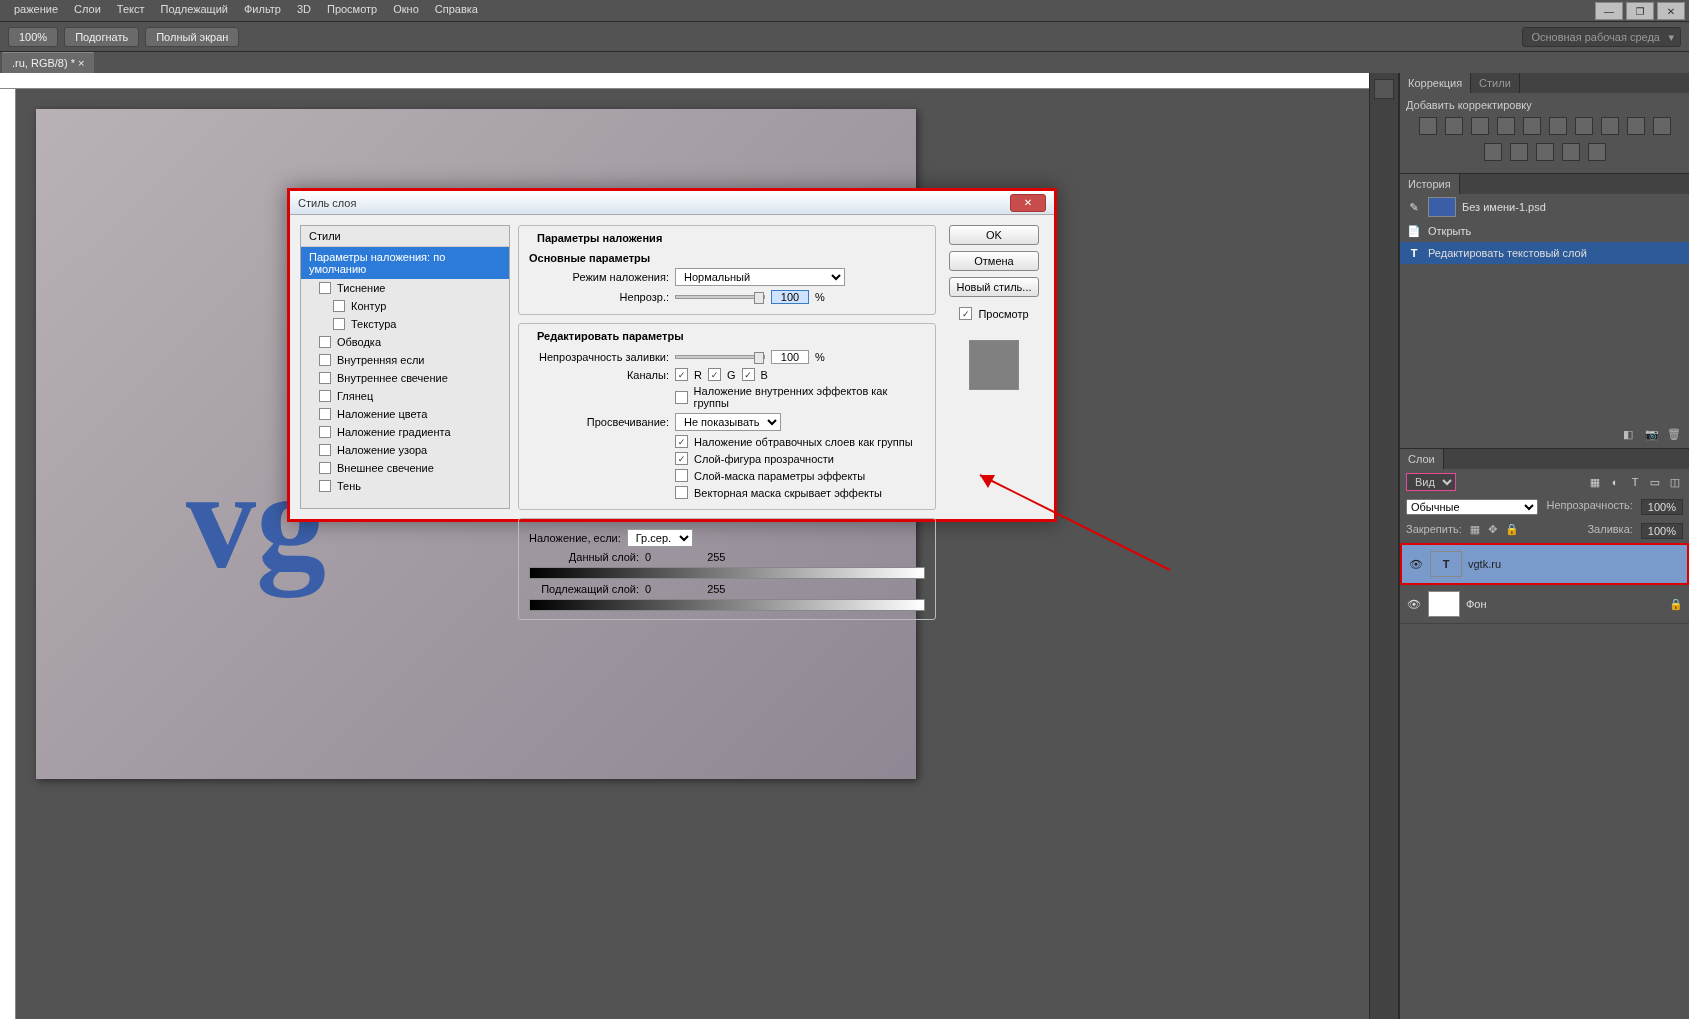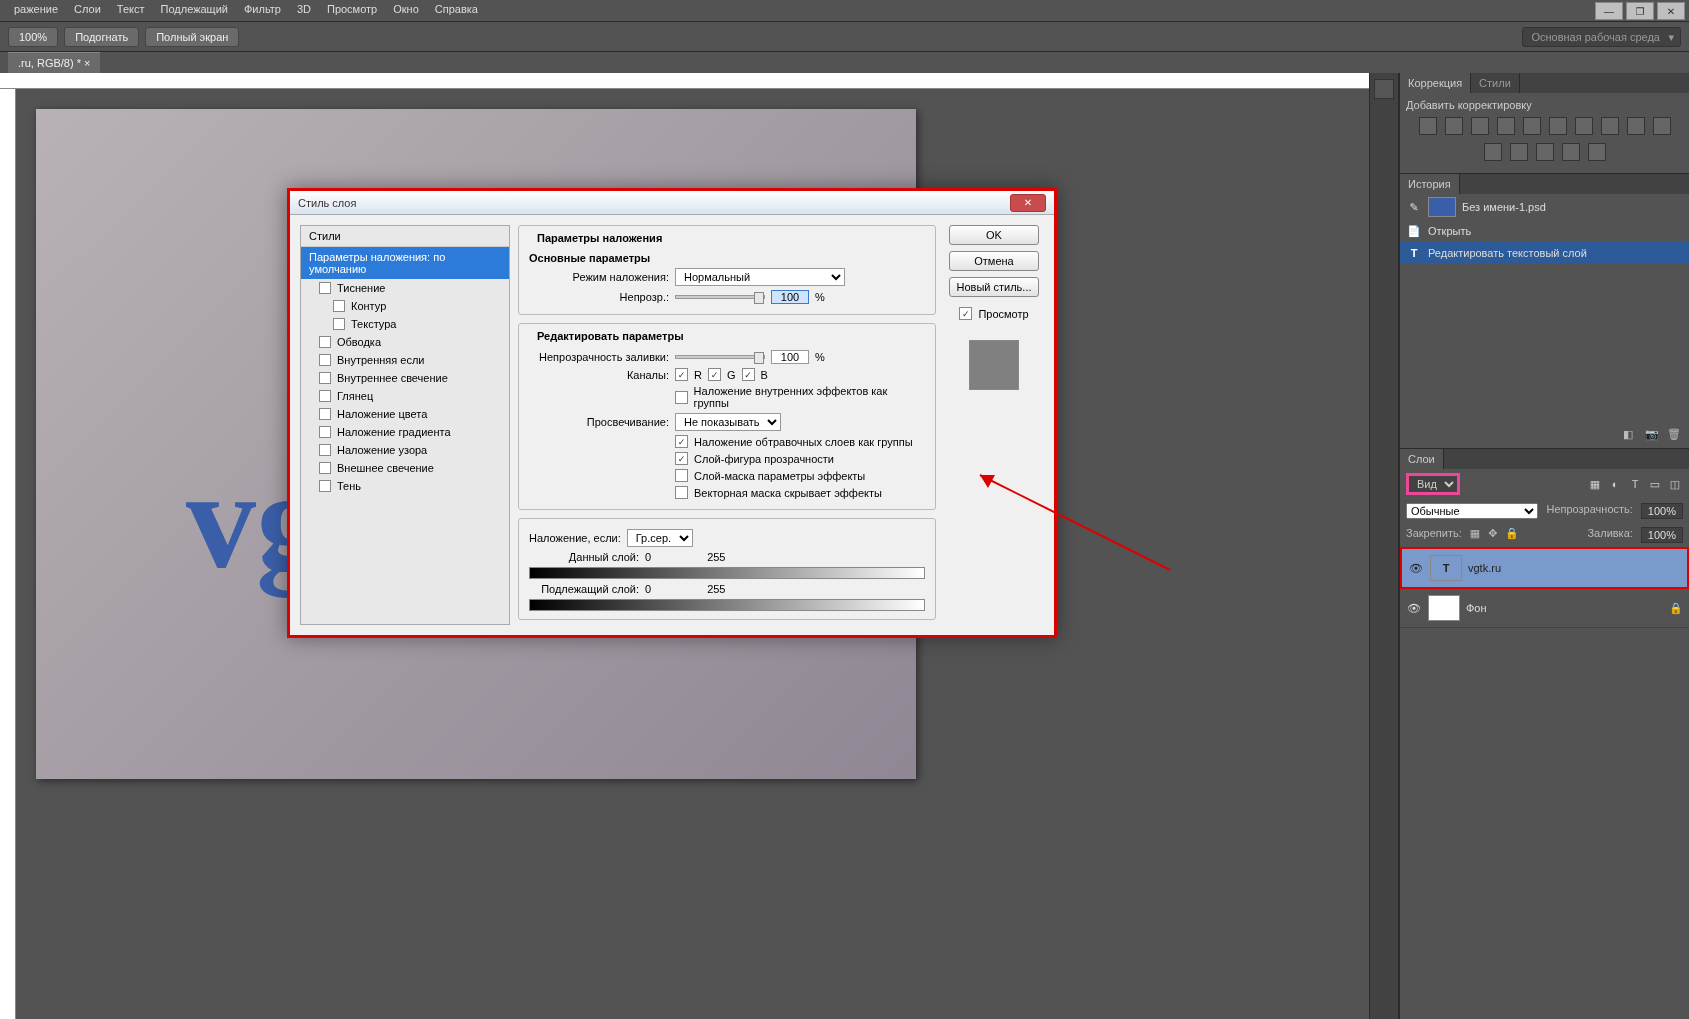--- a/index.html
+++ b/index.html
@@ -14,33 +14,33 @@
 .winctrl .btn { width: 28px; height: 18px; background: #bfbfbf; border: 1px solid #888; display: flex; align-items: center; justify-content: center; font-size: 10px; color: #333; }
 
 
 .optionsbar { background: #535353; height: 30px; display: flex; align-items: center; padding: 0 8px; gap: 6px; border-bottom: 1px solid #2a2a2a; }
 .optionsbar .btn { background: #6a6a6a; border: 1px solid #444; border-radius: 3px; color: #eee; padding: 3px 10px; }
 .optionsbar .right { margin-left: auto; }
 .optionsbar .dropdown { background: #424242; border: 1px solid #333; color: #999; padding: 3px 20px 3px 8px; border-radius: 3px; position: relative; }
 .optionsbar .dropdown::after { content: "▾"; position: absolute; right: 6px; }
 
 
-.doctab { background: #6a6a6a; color: #eee; display: inline-block; padding: 4px 10px; border-top: 1px solid #888; margin-left: 8px; }
+.doctab { background: #6a6a6a; color: #eee; display: inline-block; padding: 4px 10px; border-top: 1px solid #888; margin-left: 2px; }
 
 
 .main { position: relative; display: flex; height: calc(100% - 22px - 30px - 18px); }
 .canvas-area { flex: 1; position: relative; overflow: hidden; }
 .ruler-h { background: #fff; height: 16px; position: relative; border-bottom: 1px solid #888; }
 .ruler-v { background: #fff; width: 16px; position: absolute; left: 0; top: 16px; bottom: 0; border-right: 1px solid #888; }
 .canvas-bg { position: absolute; left: 16px; top: 16px; right: 0; bottom: 0; background: #535353; }
 .document { position: absolute; left: 20px; top: 20px; width: 880px; height: 670px; background: linear-gradient(135deg, #b8b1b5, #8f8793); box-shadow: 2px 2px 8px rgba(0,0,0,.5); }
 .bigtext { font-family: Georgia, serif; font-size: 140px; font-weight: bold; color: #3a5fa8; position: absolute; left: 150px; top: 330px; }
 
 
-.dialog { position: absolute; left: 287px; top: 188px; width: 770px; height: 450px; background: #f0f0f0; border: 3px solid #d00; box-shadow: 0 0 20px rgba(0,0,0,.4); z-index: 100; }
+.dialog { position: absolute; left: 287px; top: 188px; width: 770px; height: 334px; background: #f0f0f0; border: 3px solid #d00; box-shadow: 0 0 20px rgba(0,0,0,.4); z-index: 100; }
 .dialog-title { background: linear-gradient(#fff, #d9e4ef); height: 24px; display: flex; align-items: center; padding: 0 8px; color: #333; border-bottom: 1px solid #aaa; }
 .dialog-close { margin-left: auto; background: #c94c4c; color: #fff; width: 36px; height: 18px; border-radius: 3px; display: flex; align-items: center; justify-content: center; font-size: 10px; border: 1px solid #a33; }
 .dialog-body { padding: 10px; display: flex; gap: 8px; height: calc(100% - 24px); }
 
 .styles-list { width: 210px; border: 1px solid #aaa; background: #e8e8e8; }
 .styles-list .hdr { background: #e8e8e8; padding: 4px 8px; border-bottom: 1px solid #ccc; }
 .styles-list .sel { background: #2d7bd8; color: #fff; padding: 4px 8px; }
 .styles-list .row { padding: 3px 8px 3px 18px; display: flex; align-items: center; gap: 6px; }
 .styles-list .row .cb { width: 12px; height: 12px; border: 1px solid #888; background: #fff; }
 
@@ -76,21 +76,21 @@
 .panel-body { padding: 6px; color: #ccc; }
 .adj-icons { display: flex; flex-wrap: wrap; gap: 8px; padding: 6px; justify-content: center; }
 .adj-icons .ic { width: 18px; height: 18px; background: #666; border: 1px solid #333; }
 
 .history-row { display: flex; align-items: center; gap: 6px; padding: 3px 6px; color: #ddd; }
 .history-row .thumb { width: 28px; height: 20px; background: #3a5fa8; border: 1px solid #888; }
 .history-row.sel { background: #2d5a99; }
 .history-row .ic { width: 16px; height: 16px; display: flex; align-items: center; justify-content: center; }
 
 .layers-top { display: flex; gap: 6px; padding: 4px 6px; align-items: center; }
-.layers-top select { background: #424242; color: #ccc; border: 3px solid #ec4899; padding: 1px 4px; font-size: 11px; }
+.layers-top select { background: #424242; color: #ccc; border: 1px solid #ec4899; padding: 1px 4px; font-size: 11px; }
 .layers-top .icons { margin-left: auto; display: flex; gap: 4px; }
 .layers-top .icons .ic { width: 16px; height: 16px; color: #ccc; display: flex; align-items: center; justify-content: center; }
 
 .layers-row2 { display: flex; gap: 8px; padding: 4px 6px; align-items: flex-start; color: #bbb; }
 .layers-row2 .val { background: #424242; border: 1px solid #333; padding: 1px 6px; color: #ddd; }
 
 .layer { display: flex; align-items: center; gap: 6px; padding: 6px; border-bottom: 1px solid #424242; color: #ddd; }
 .layer.sel { background: #7a9acc; color: #222; border: 2px solid #d00; }
 .layer .eye { width: 16px; text-align: center; }
 .layer .thumb { width: 32px; height: 26px; background: #fff; border: 1px solid #888; display: flex; align-items: center; justify-content: center; }

